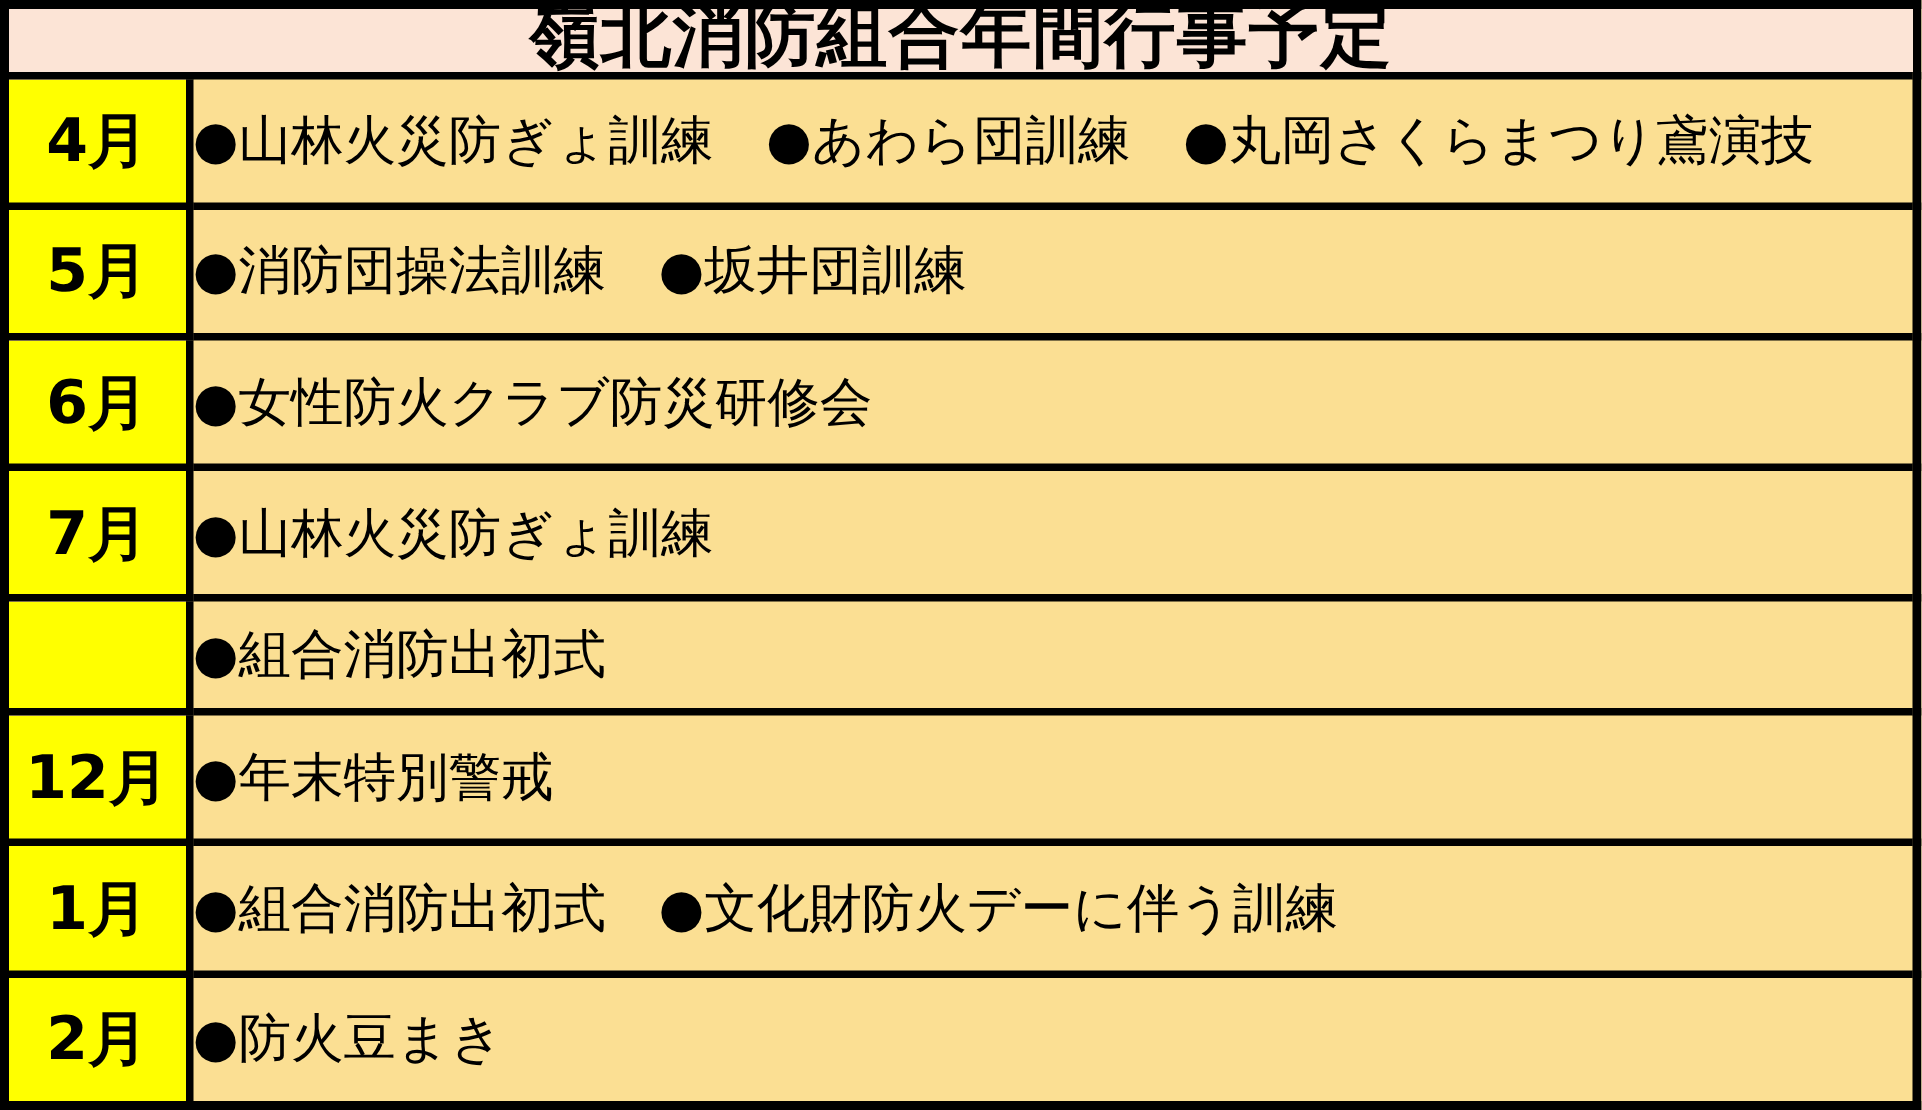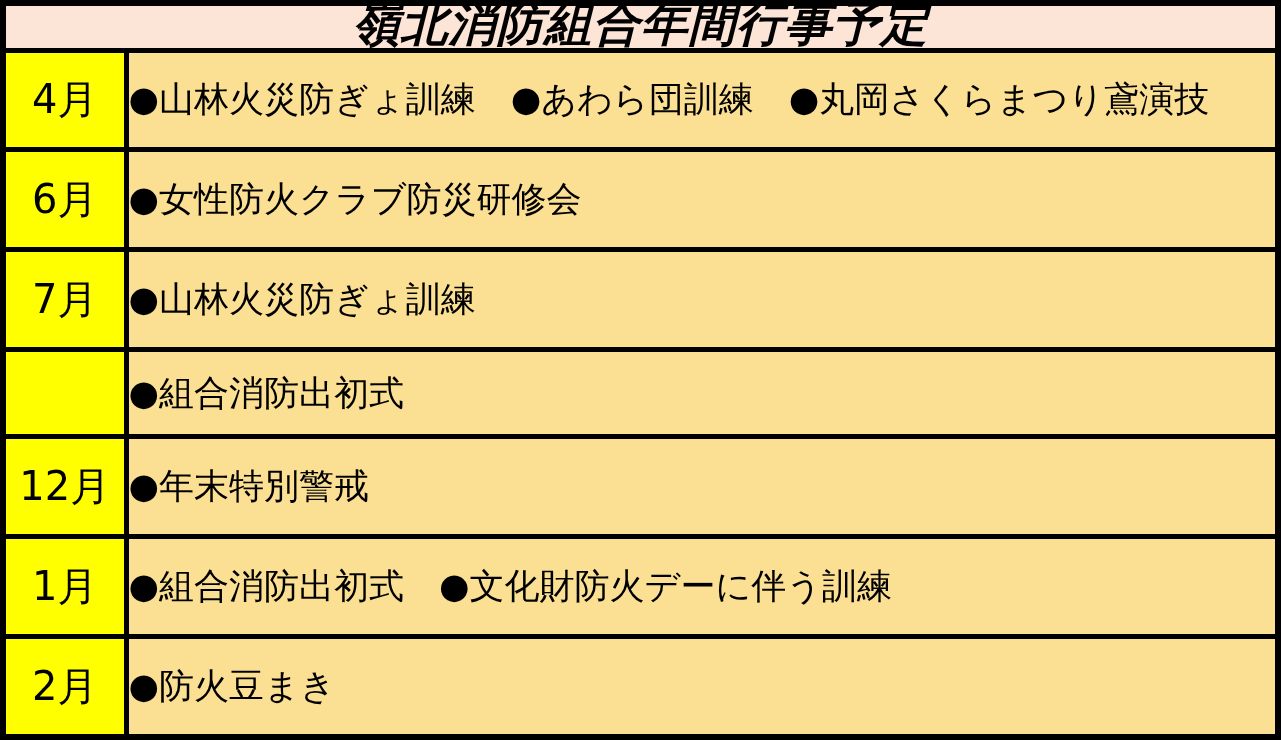--- a/index.html
+++ b/index.html
@@ -29,21 +29,21 @@
   table.schedule td {
     border: 5px solid var(--border-color);
     padding: 0;
     color: var(--text-color);
     overflow: hidden;
   }
   table.schedule {
     border: 6px solid var(--border-color);
   }
   col.month-col { width: 123px; }
-  tr.title-row { height: 47px; font-style: italic; }
+  tr.title-row { height: 47px; }
   th.title-cell {
     background: var(--title-bg);
     position: relative;
     font-weight: bold;
   }
   .title-text {
     position: absolute;
     top: -9px;
     left: 0;
     width: 100%;
@@ -52,21 +52,21 @@
     line-height: 54px;
     font-weight: bold;
     letter-spacing: 1px;
     white-space: nowrap;
   }
   td.month-cell {
     background: var(--month-bg);
     text-align: center;
     vertical-align: middle;
     font-size: 40px;
-    font-weight: normal;
+    font-weight: bold;
     letter-spacing: 0px;
     white-space: nowrap;
   }
   td.events-cell {
     background: var(--events-bg);
     vertical-align: middle;
     font-size: 35px;
     font-weight: normal;
     padding-left: 8px;
     white-space: nowrap;
@@ -88,20 +88,24 @@
       </th>
     </tr>
   </thead>
   <tbody id="schedule-body">
 
   <tr>
     <td class="month-cell">4月</td>
     <td class="events-cell">●山林火災防ぎょ訓練　●あわら団訓練　●丸岡さくらまつり鳶演技</td>
   </tr>
 
+  <tr>
+    <td class="month-cell">5月</td>
+    <td class="events-cell">●消防団操法訓練　●坂井団訓練</td>
+  </tr>
 
   <tr>
     <td class="month-cell">6月</td>
     <td class="events-cell">●女性防火クラブ防災研修会</td>
   </tr>
 
   <tr>
     <td class="month-cell">7月</td>
     <td class="events-cell">●山林火災防ぎょ訓練</td>
   </tr>

